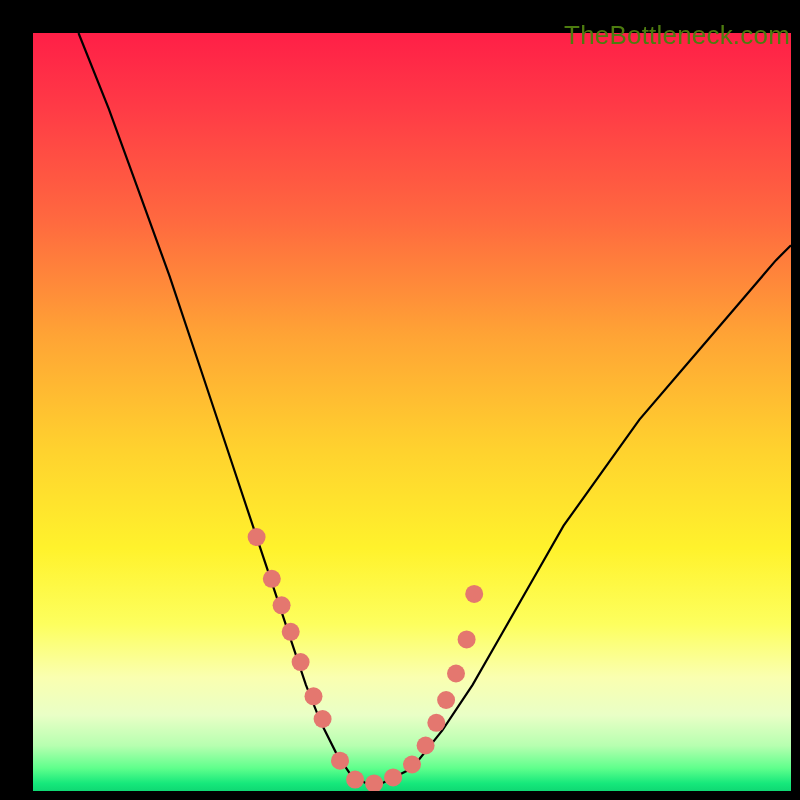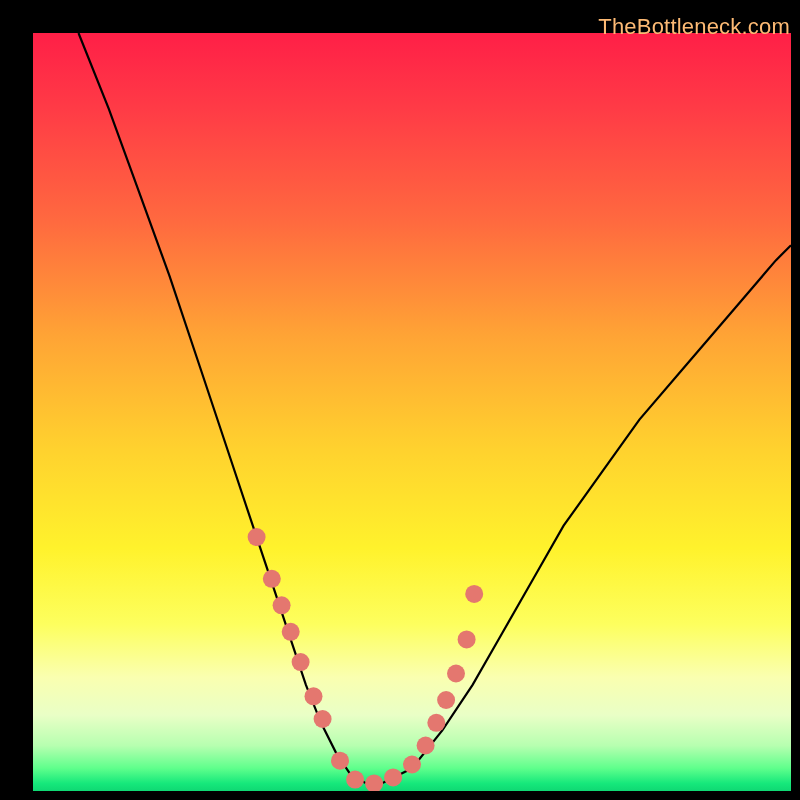--- a/index.html
+++ b/index.html
@@ -49,24 +49,24 @@
     fill: none;
     stroke: #000;
     stroke-width: 2.2;
   }
   .marker {
     fill: #e4776f;
     stroke: none;
   }
   .watermark {
     position: absolute;
-    top: 14px;
+    top: 20px;
     right: 10px;
-    color: #fdba74;
-    font-size: 22px;
+    color: #4d7c0f;
+    font-size: 26px;
     letter-spacing: 0.2px;
     user-select: none;
   }
 </style>
 </head>
 <body>
 
 <div class="frame">
   <div class="gradient"></div>
   <svg class="plot" viewBox="0 0 758 758">

